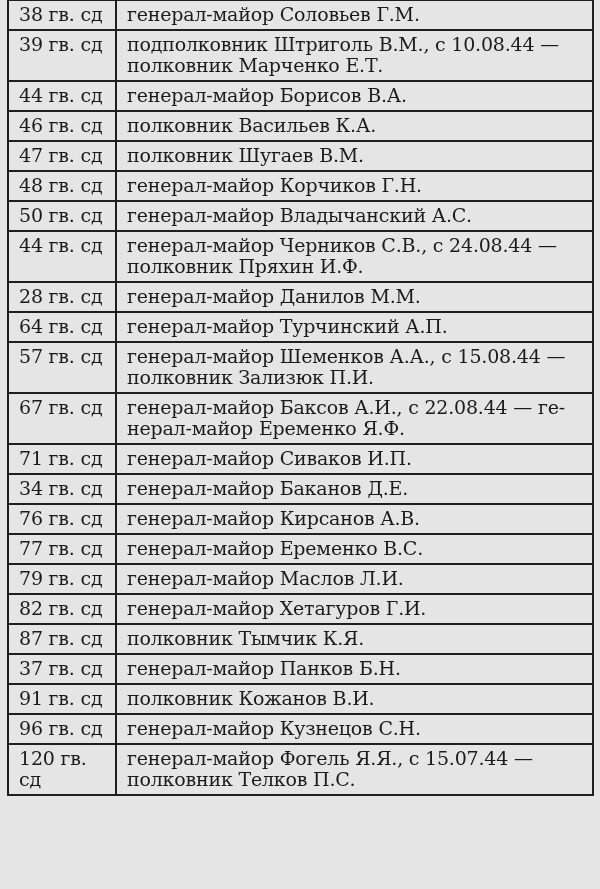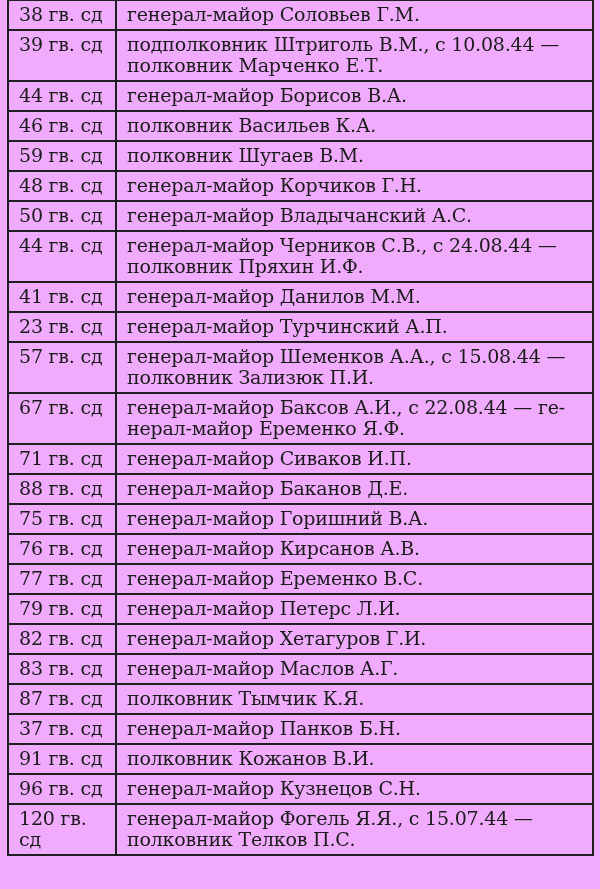--- a/index.html
+++ b/index.html
@@ -10,21 +10,21 @@
     width: 600px;
     height: 889px;
     background: #ffffff;
     overflow: hidden;
     font-family: "DejaVu Serif", serif;
   }
   .page {
     position: relative;
     width: 600px;
     height: 889px;
-    background: #f0abfc;
+    background: #e5e5e5;
   }
   table.commanders {
     position: absolute;
     left: 7px;
     top: -1px;
     width: 587px;
     border-collapse: collapse;
     table-layout: fixed;
     color: #1b1b1b;
     font-size: 19px;
@@ -59,82 +59,74 @@
         </tr>
         <tr>
           <td class="division-cell">44 гв. сд</td>
           <td class="commander-cell">генерал-майор Борисов В.А.</td>
         </tr>
         <tr>
           <td class="division-cell">46 гв. сд</td>
           <td class="commander-cell">полковник Васильев К.А.</td>
         </tr>
         <tr>
-          <td class="division-cell">59 гв. сд</td>
+          <td class="division-cell">47 гв. сд</td>
           <td class="commander-cell">полковник Шугаев В.М.</td>
         </tr>
         <tr>
           <td class="division-cell">48 гв. сд</td>
           <td class="commander-cell">генерал-майор Корчиков Г.Н.</td>
         </tr>
         <tr>
           <td class="division-cell">50 гв. сд</td>
           <td class="commander-cell">генерал-майор Владычанский А.С.</td>
         </tr>
         <tr>
           <td class="division-cell">44 гв. сд</td>
           <td class="commander-cell">генерал-майор Черников С.В., с 24.08.44 — полковник Пряхин И.Ф.</td>
         </tr>
         <tr>
-          <td class="division-cell">41 гв. сд</td>
+          <td class="division-cell">28 гв. сд</td>
           <td class="commander-cell">генерал-майор Данилов М.М.</td>
         </tr>
         <tr>
-          <td class="division-cell">23 гв. сд</td>
+          <td class="division-cell">64 гв. сд</td>
           <td class="commander-cell">генерал-майор Турчинский А.П.</td>
         </tr>
         <tr>
           <td class="division-cell">57 гв. сд</td>
           <td class="commander-cell">генерал-майор Шеменков А.А., с 15.08.44 — полковник Зализюк П.И.</td>
         </tr>
         <tr>
           <td class="division-cell">67 гв. сд</td>
           <td class="commander-cell">генерал-майор Баксов А.И., с 22.08.44 — ге­нерал-майор Еременко Я.Ф.</td>
         </tr>
         <tr>
           <td class="division-cell">71 гв. сд</td>
           <td class="commander-cell">генерал-майор Сиваков И.П.</td>
         </tr>
         <tr>
-          <td class="division-cell">88 гв. сд</td>
+          <td class="division-cell">34 гв. сд</td>
           <td class="commander-cell">генерал-майор Баканов Д.Е.</td>
-        </tr>
-        <tr>
-          <td class="division-cell">75 гв. сд</td>
-          <td class="commander-cell">генерал-майор Горишний В.А.</td>
         </tr>
         <tr>
           <td class="division-cell">76 гв. сд</td>
           <td class="commander-cell">генерал-майор Кирсанов А.В.</td>
         </tr>
         <tr>
           <td class="division-cell">77 гв. сд</td>
           <td class="commander-cell">генерал-майор Еременко В.С.</td>
         </tr>
         <tr>
           <td class="division-cell">79 гв. сд</td>
-          <td class="commander-cell">генерал-майор Петерс Л.И.</td>
+          <td class="commander-cell">генерал-майор Маслов Л.И.</td>
         </tr>
         <tr>
           <td class="division-cell">82 гв. сд</td>
           <td class="commander-cell">генерал-майор Хетагуров Г.И.</td>
-        </tr>
-        <tr>
-          <td class="division-cell">83 гв. сд</td>
-          <td class="commander-cell">генерал-майор Маслов А.Г.</td>
         </tr>
         <tr>
           <td class="division-cell">87 гв. сд</td>
           <td class="commander-cell">полковник Тымчик К.Я.</td>
         </tr>
         <tr>
           <td class="division-cell">37 гв. сд</td>
           <td class="commander-cell">генерал-майор Панков Б.Н.</td>
         </tr>
         <tr>

